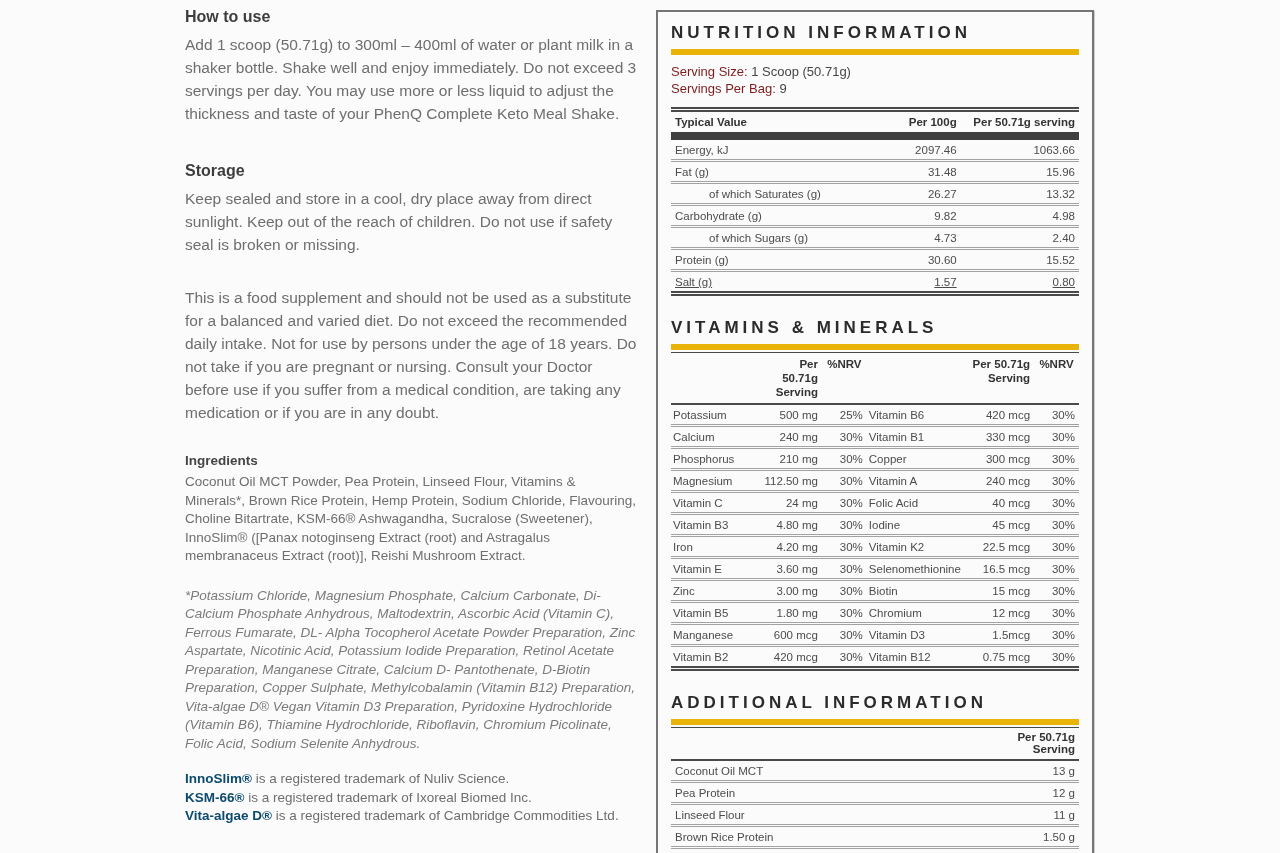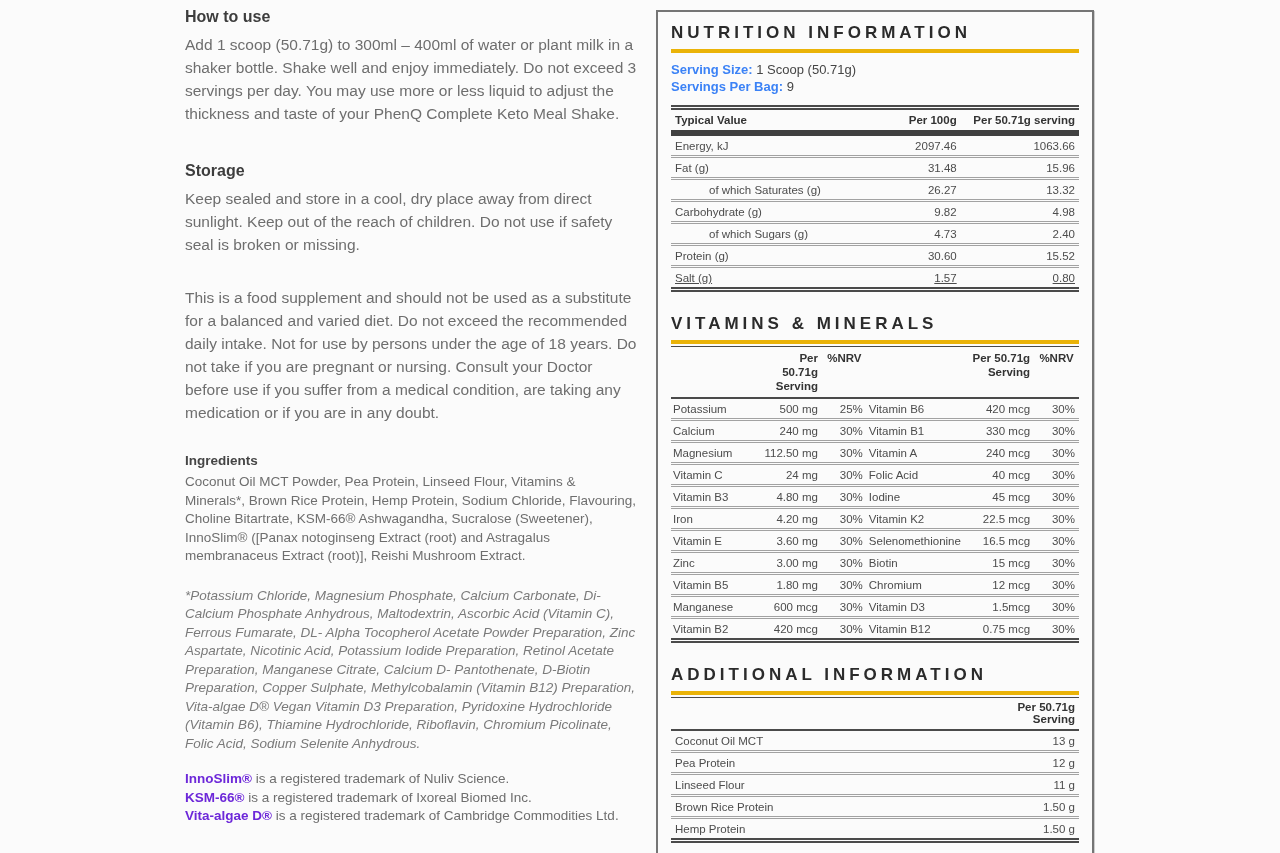--- a/index.html
+++ b/index.html
@@ -19,46 +19,46 @@
   .body-text { font-size: 15.5px; line-height: 23px; color: #6e6e6e; }
   .sec-storage { margin-top: 37px; }
   .sec-supplement { margin-top: 30px; }
   .sec-ingredients { margin-top: 29px; }
   .sec-ingredients .block-heading { font-size: 13.5px; color: #454545; margin-bottom: 5px; }
   .small-text { font-size: 13.5px; line-height: 18.5px; color: #6e6e6e; }
   .sec-blend { margin-top: 21px; }
   .italic-text { font-style: italic; color: #7a7a7a; }
   .sec-trademarks { margin-top: 17px; }
   .tm-line { font-size: 13.5px; line-height: 18.5px; color: #6e6e6e; }
-  .tm-name { font-weight: bold; color: #6d28d9; }
+  .tm-name { font-weight: bold; color: #0c4a6e; }
   .sec-vegan { margin-top: 23px; }
 
   
   .right-col { position: absolute; left: 656px; top: 10px; width: 438px; }
   .panel {
     border: 2px solid #757575;
     box-shadow: 1px 1px 0 rgba(0,0,0,0.18);
     padding: 11px 13px 13px 13px;
     background: #fbfbfb;
   }
   .panel-heading {
     font-size: 17px; font-weight: bold; letter-spacing: 4px; color: #2b2b2b;
-    padding-bottom: 6px; border-bottom: 4px solid #eab308;
+    padding-bottom: 6px; border-bottom: 6px solid #eab308;
   }
   .serving-info { margin-top: 8px; }
   .serving-line { font-size: 13px; line-height: 17px; color: #454545; }
-  .serving-label { font-weight: bold; color: #3b82f6; }
+  .serving-label { font-weight: normal; color: #7f1d1d; }
 
   table { width: 100%; border-collapse: collapse; table-layout: fixed; }
   th, td { font-size: 11.5px; vertical-align: top; }
   th { font-weight: bold; color: #333; text-align: left; }
   td { color: #4c4c4c; }
 
   .nutri-table { margin-top: 10px; border-top: 5px double #4a4a4a; border-bottom: 5px double #4a4a4a; }
-  .nutri-table th { padding: 4px 2px 4px 4px; border-bottom: 6px solid #404040; }
+  .nutri-table th { padding: 4px 2px 4px 4px; border-bottom: 8px solid #404040; }
   .nutri-table td { padding: 3.5px 2px 3.5px 4px; border-bottom: 3px double #a2a2a2; }
   .nutri-table tr:last-child td { border-bottom: none; text-decoration: underline; }
   .cell-num { text-align: right; padding-right: 4px !important; }
   .th-num { text-align: right; padding-right: 4px !important; }
   .indent { padding-left: 38px !important; }
 
   .section-2 { margin-top: 22px; }
   .vit-table { margin-top: 2px; border-top: 1px solid #4a4a4a; border-bottom: 5px double #4a4a4a; }
   .vit-table th { padding: 4px 2px; line-height: 14px; border-bottom: 2px solid #4a4a4a; }
   .vit-table td { padding: 3.5px 2px; border-bottom: 3px double #a2a2a2; }
@@ -212,20 +212,28 @@
             </tr>
             <tr>
               <td>Calcium</td>
               <td class="cell-num">240 mg</td>
               <td class="cell-num">30%</td>
               <td>Vitamin B1</td>
               <td class="cell-num">330 mcg</td>
               <td class="cell-num">30%</td>
             </tr>
             <tr>
+              <td>Phosphorus</td>
+              <td class="cell-num">210 mg</td>
+              <td class="cell-num">30%</td>
+              <td>Copper</td>
+              <td class="cell-num">300 mcg</td>
+              <td class="cell-num">30%</td>
+            </tr>
+            <tr>
               <td>Magnesium</td>
               <td class="cell-num">112.50 mg</td>
               <td class="cell-num">30%</td>
               <td>Vitamin A</td>
               <td class="cell-num">240 mcg</td>
               <td class="cell-num">30%</td>
             </tr>
             <tr>
               <td>Vitamin C</td>
               <td class="cell-num">24 mg</td>

